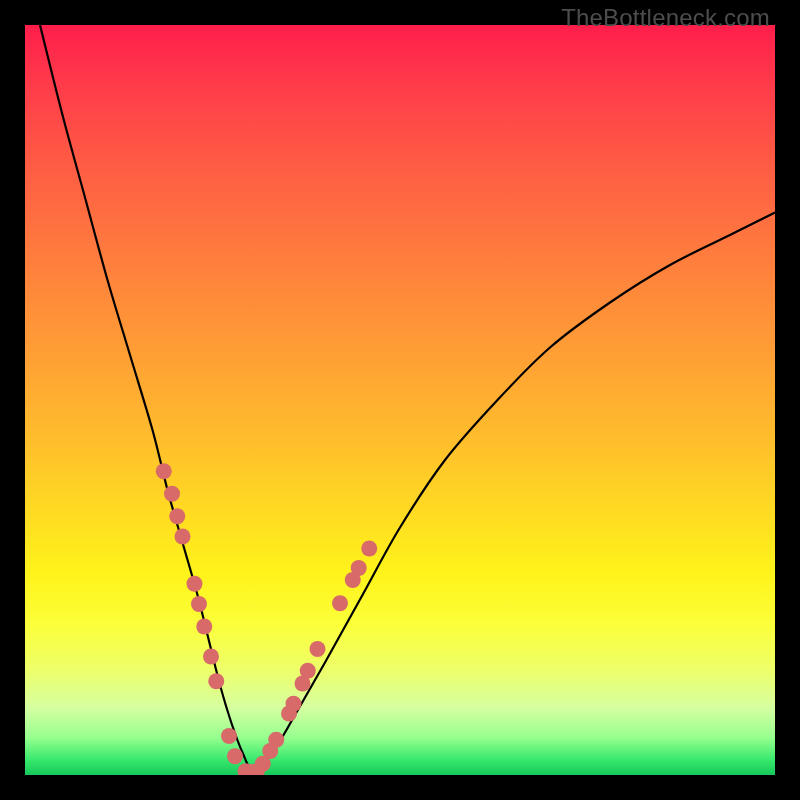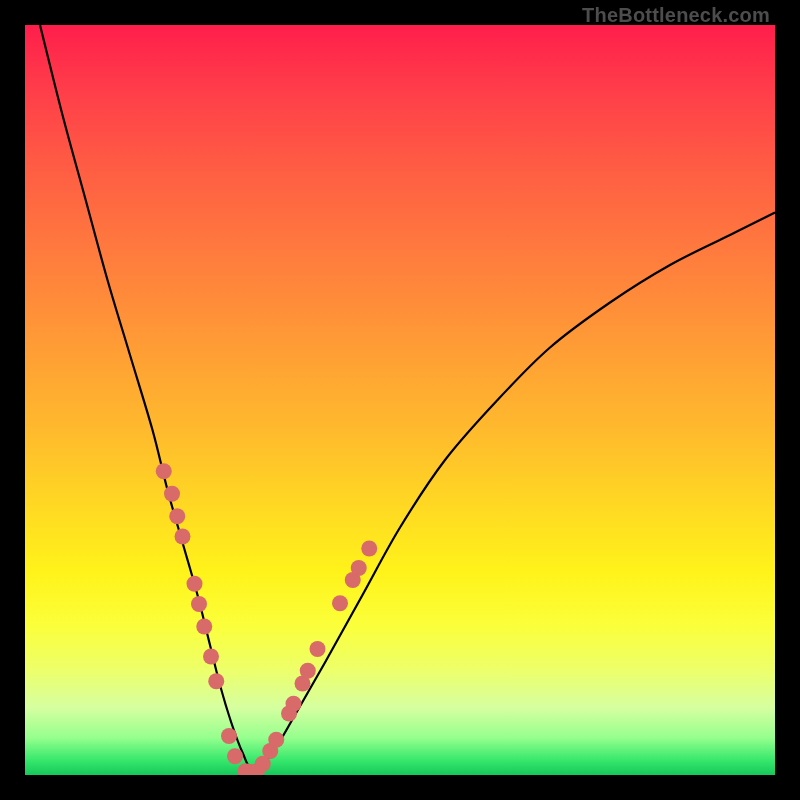--- a/index.html
+++ b/index.html
@@ -42,22 +42,22 @@
       #96ff8e 95%,
       #37e86c 98%,
       #16c85a 100%
     );
   }
   .watermark {
     position: absolute;
     top: 4px;
     right: 30px;
     color: #4d4d4d;
-    font-size: 20px;
-    font-weight: 700;
+    font-size: 24px;
+    font-weight: 400;
     letter-spacing: 0.2px;
     z-index: 20;
     user-select: none;
   }
   svg.curve {
     position: absolute;
     left: 0;
     top: 0;
     width: 750px;
     height: 750px;

